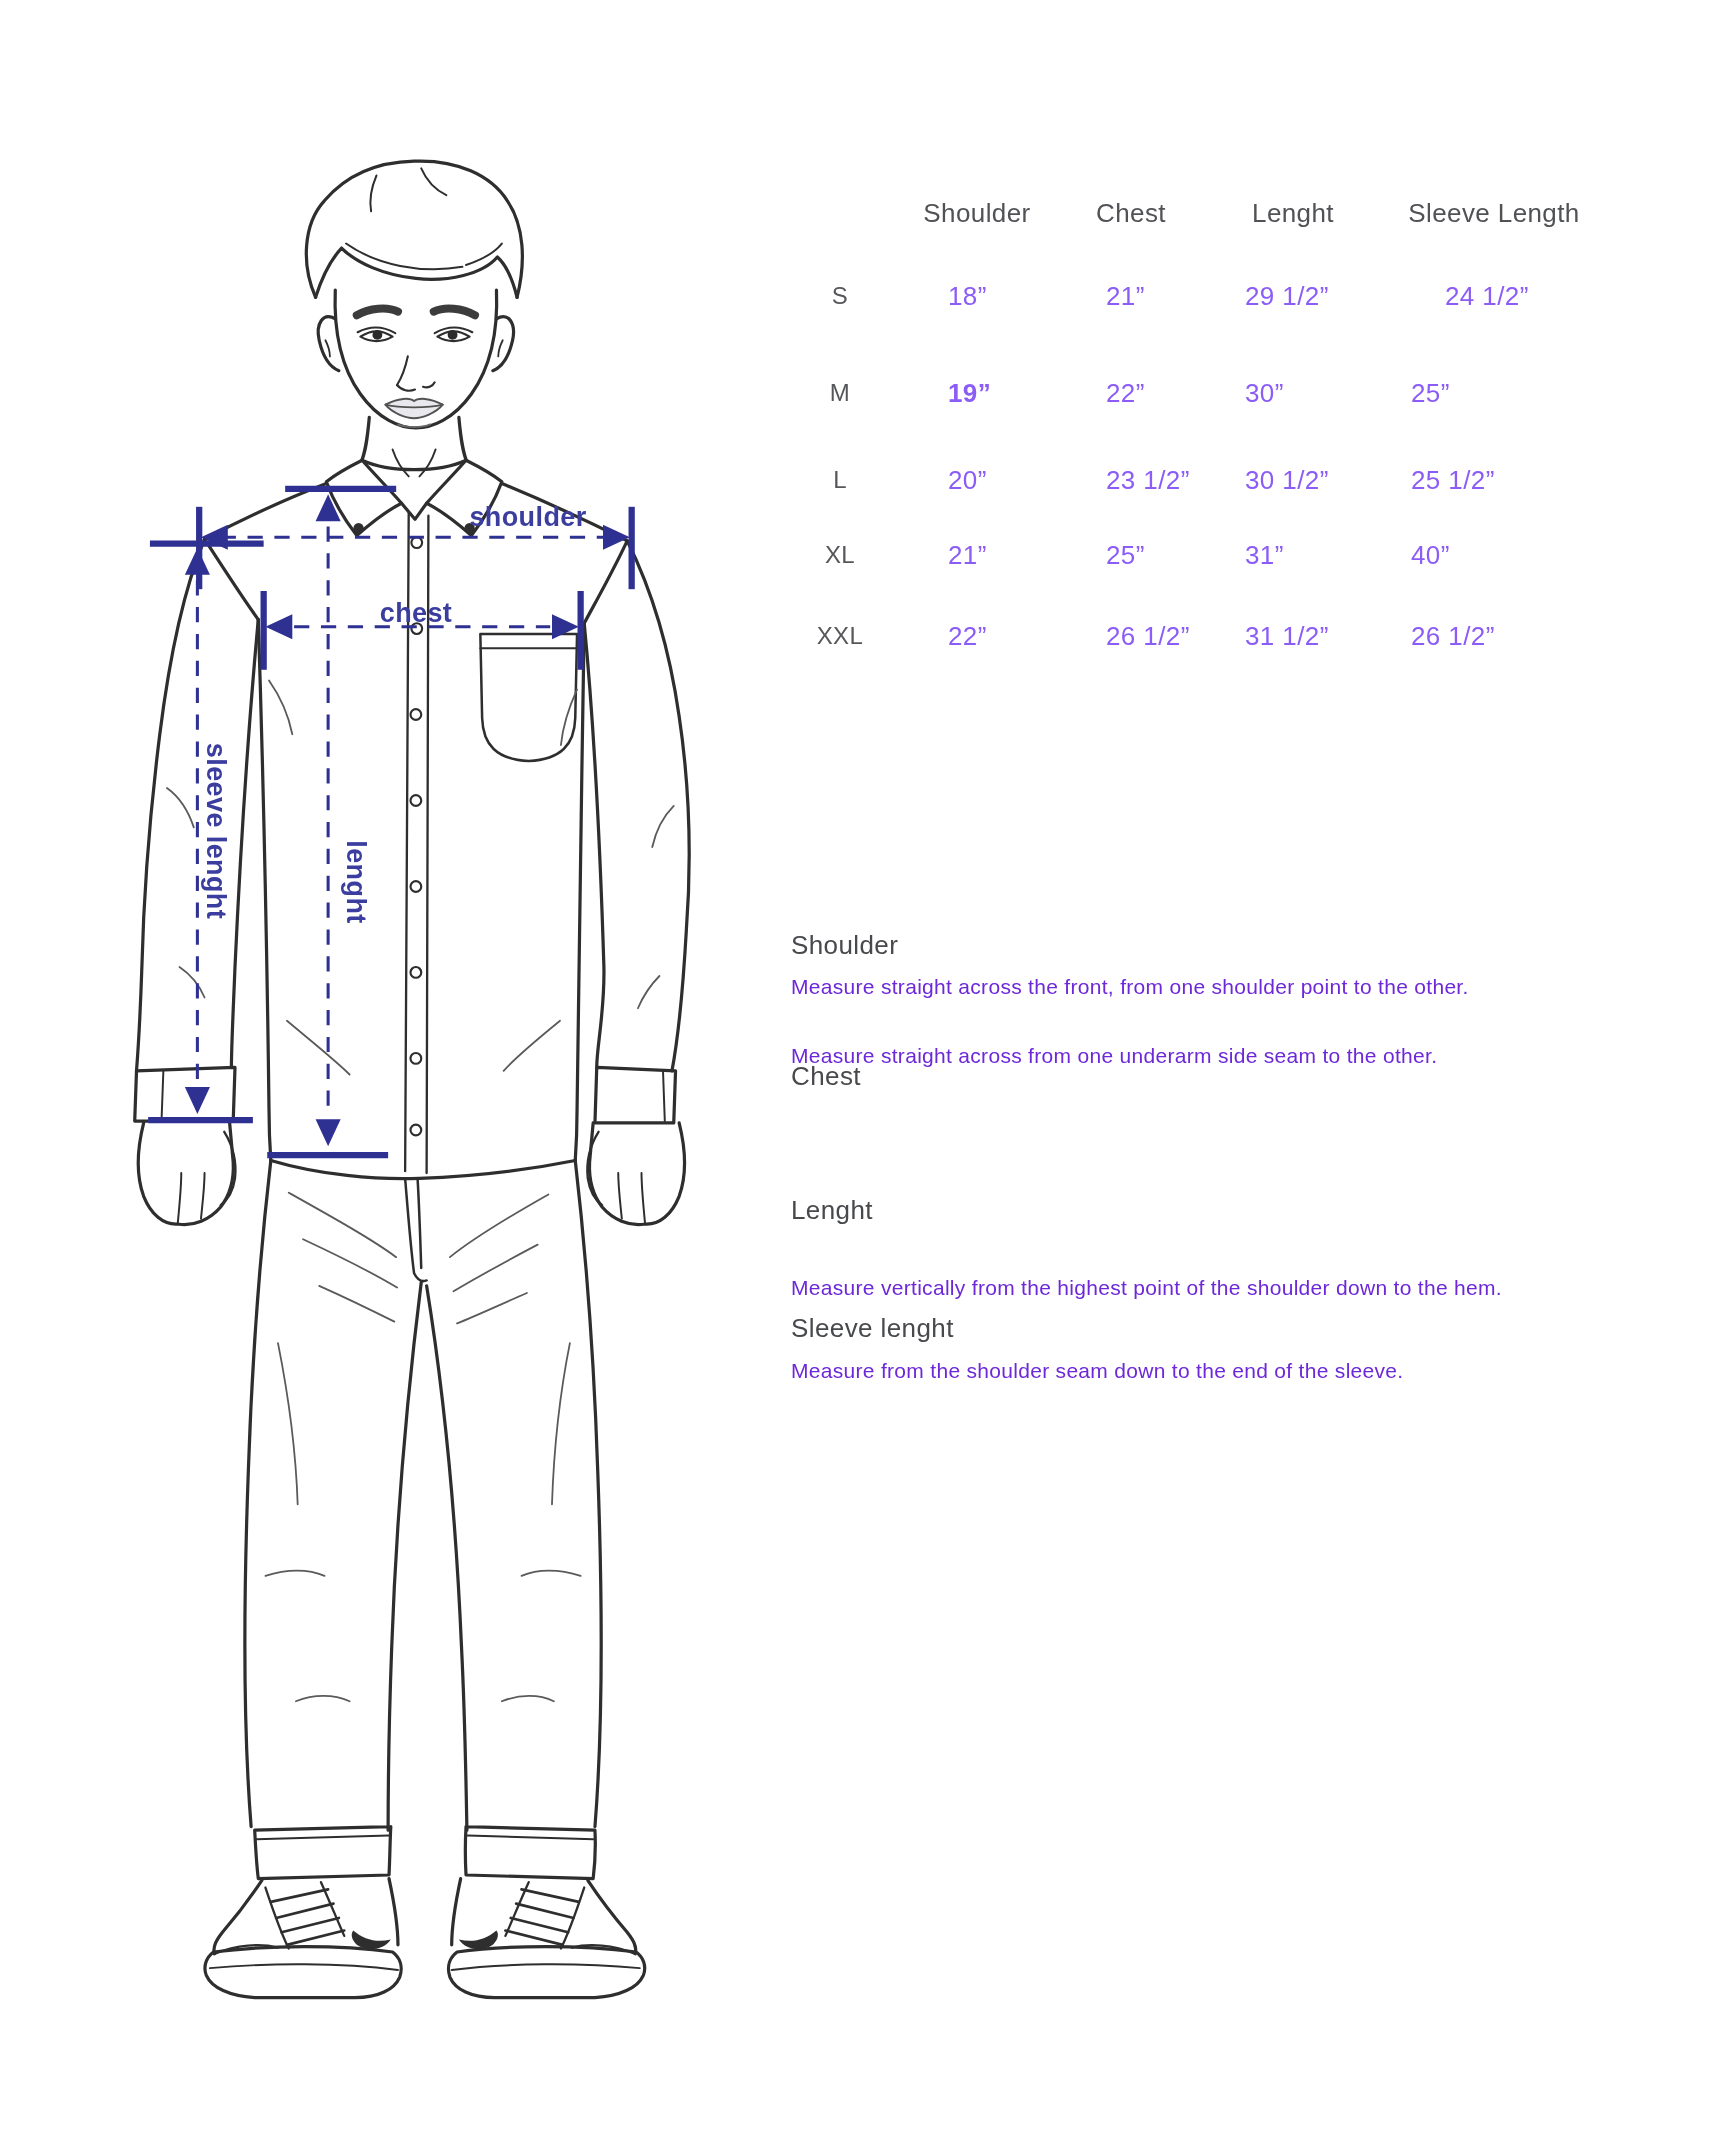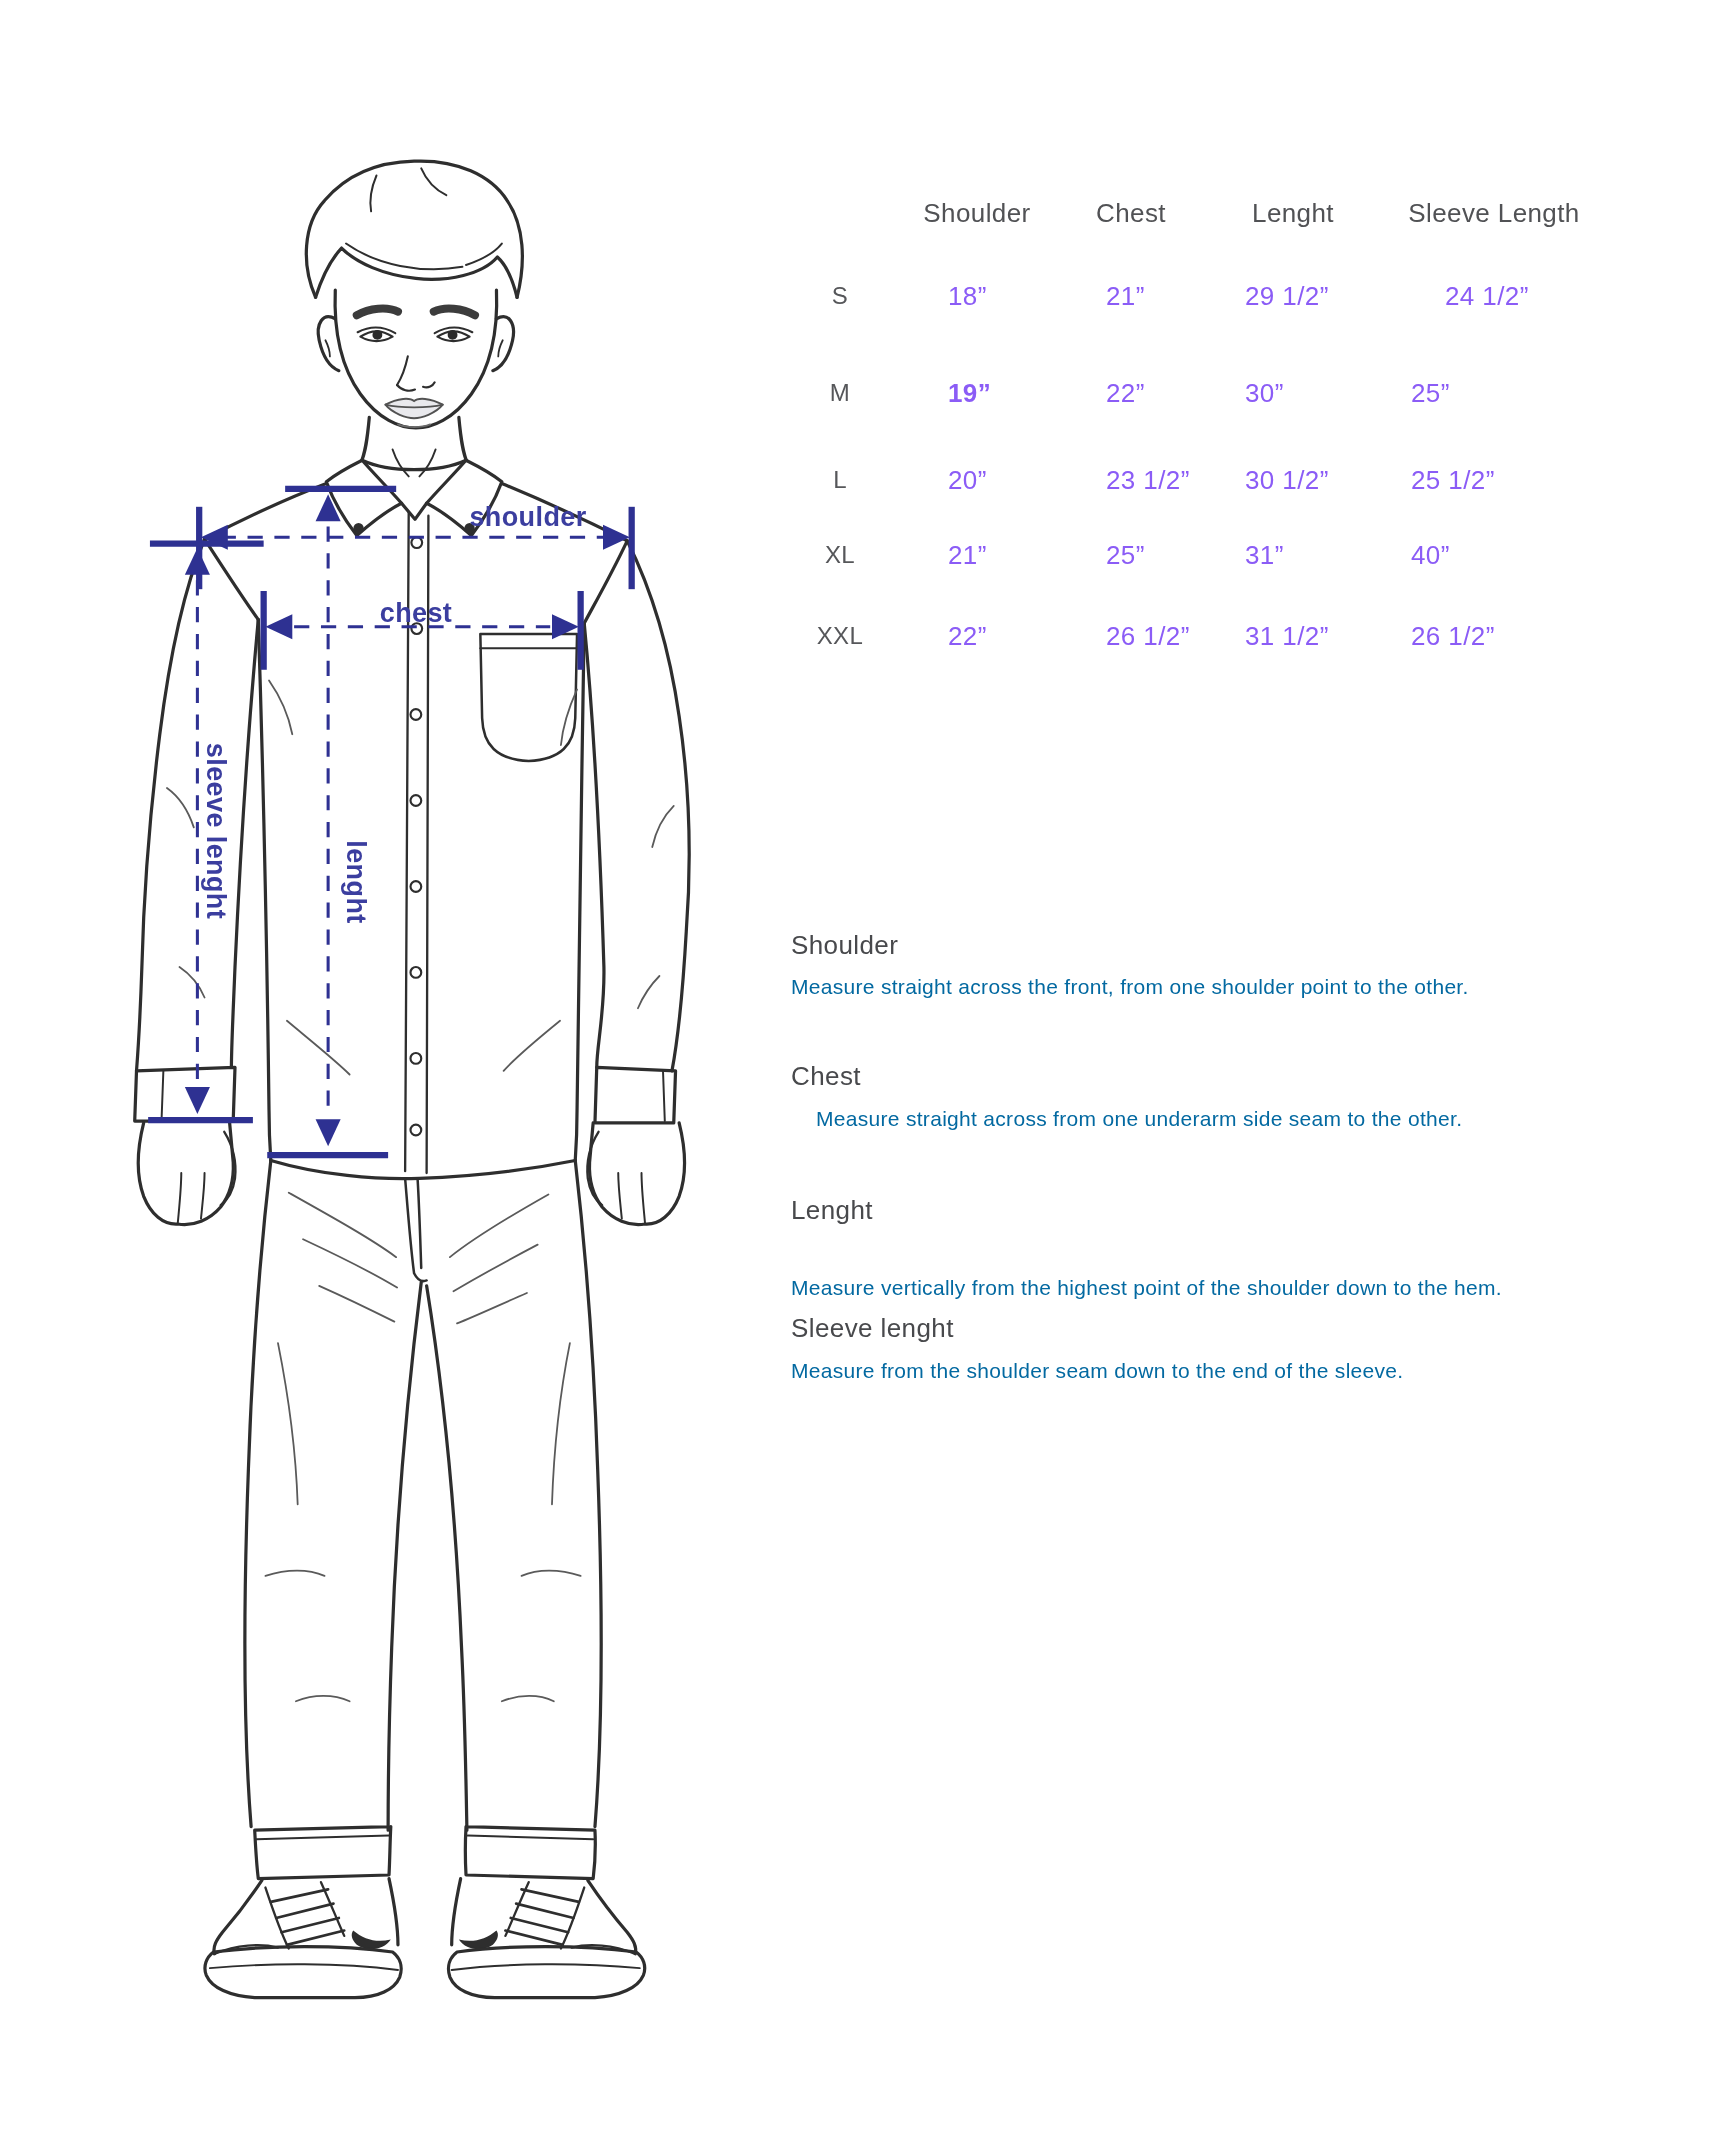--- a/index.html
+++ b/index.html
@@ -40,21 +40,21 @@
   }
   
   .instr-title{
     position:absolute;
     transform:translateY(-50%);
     font-size:26px;color:#48494c;letter-spacing:0.4px;white-space:nowrap;
   }
   .instr-body{
     position:absolute;
     transform:translateY(-50%);
-    font-size:21px;color:#0369a1;letter-spacing:0.3px;white-space:nowrap;
+    font-size:21px;color:#6d28d9;letter-spacing:0.3px;white-space:nowrap;
   }
 </style>
 </head>
 <body>
 
 <div class="page">
 
   <svg class="figure-svg" viewBox="0 0 1920 2400" xmlns="http://www.w3.org/2000/svg">
 
     <g fill="#ffffff" stroke="none">
@@ -300,21 +300,21 @@
     <span class="tbl-val" style="left:1411px;top:636px;">26 1/2”</span>
   </div>
 
   <div>
     <div>
       <div class="instr-title" style="left:791px;top:945px;">Shoulder</div>
       <div class="instr-body" style="left:791px;top:987px;">Measure straight across the front, from one shoulder point to the other.</div>
     </div>
     <div>
       <div class="instr-title" style="left:791px;top:1076px;">Chest</div>
-      <div class="instr-body" style="left:791px;top:1119px;margin-left:25px;">Measure straight across from one underarm side seam to the other.</div>
+      <div class="instr-body" style="left:791px;top:1056px;">Measure straight across from one underarm side seam to the other.</div>
     </div>
     <div>
       <div class="instr-title" style="left:791px;top:1210px;">Lenght</div>
       <div class="instr-body" style="left:791px;top:1252px;margin-top:36px;">Measure vertically from the highest point of the shoulder down to the hem.</div>
     </div>
     <div>
       <div class="instr-title" style="left:791px;top:1328px;">Sleeve lenght</div>
       <div class="instr-body" style="left:791px;top:1371px;">Measure from the shoulder seam down to the end of the sleeve.</div>
     </div>
   </div>

